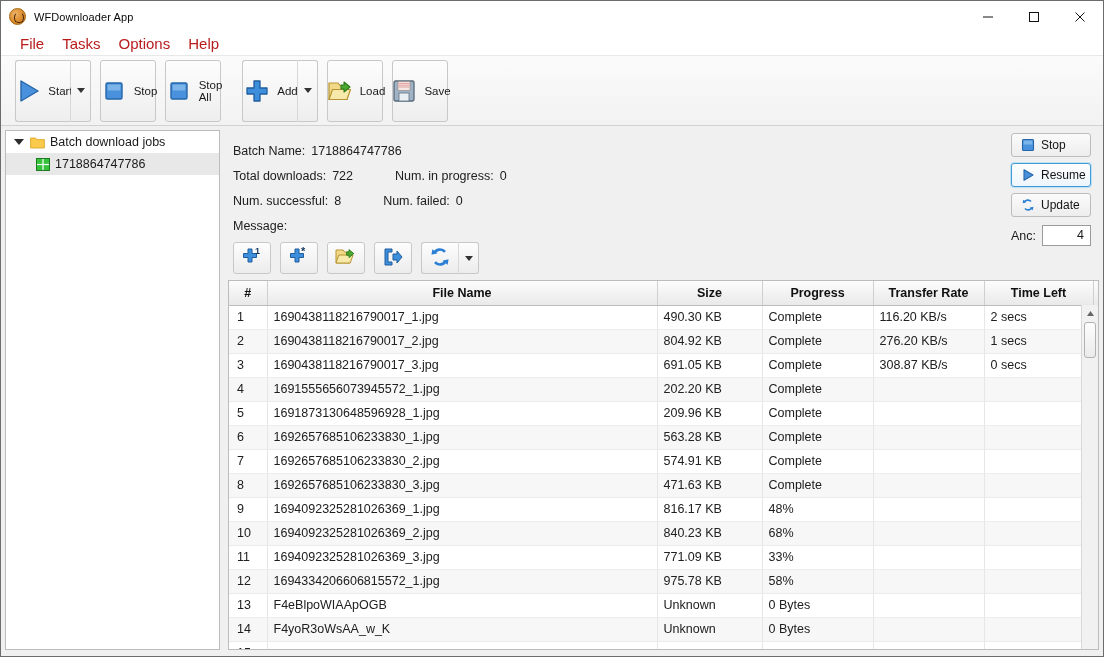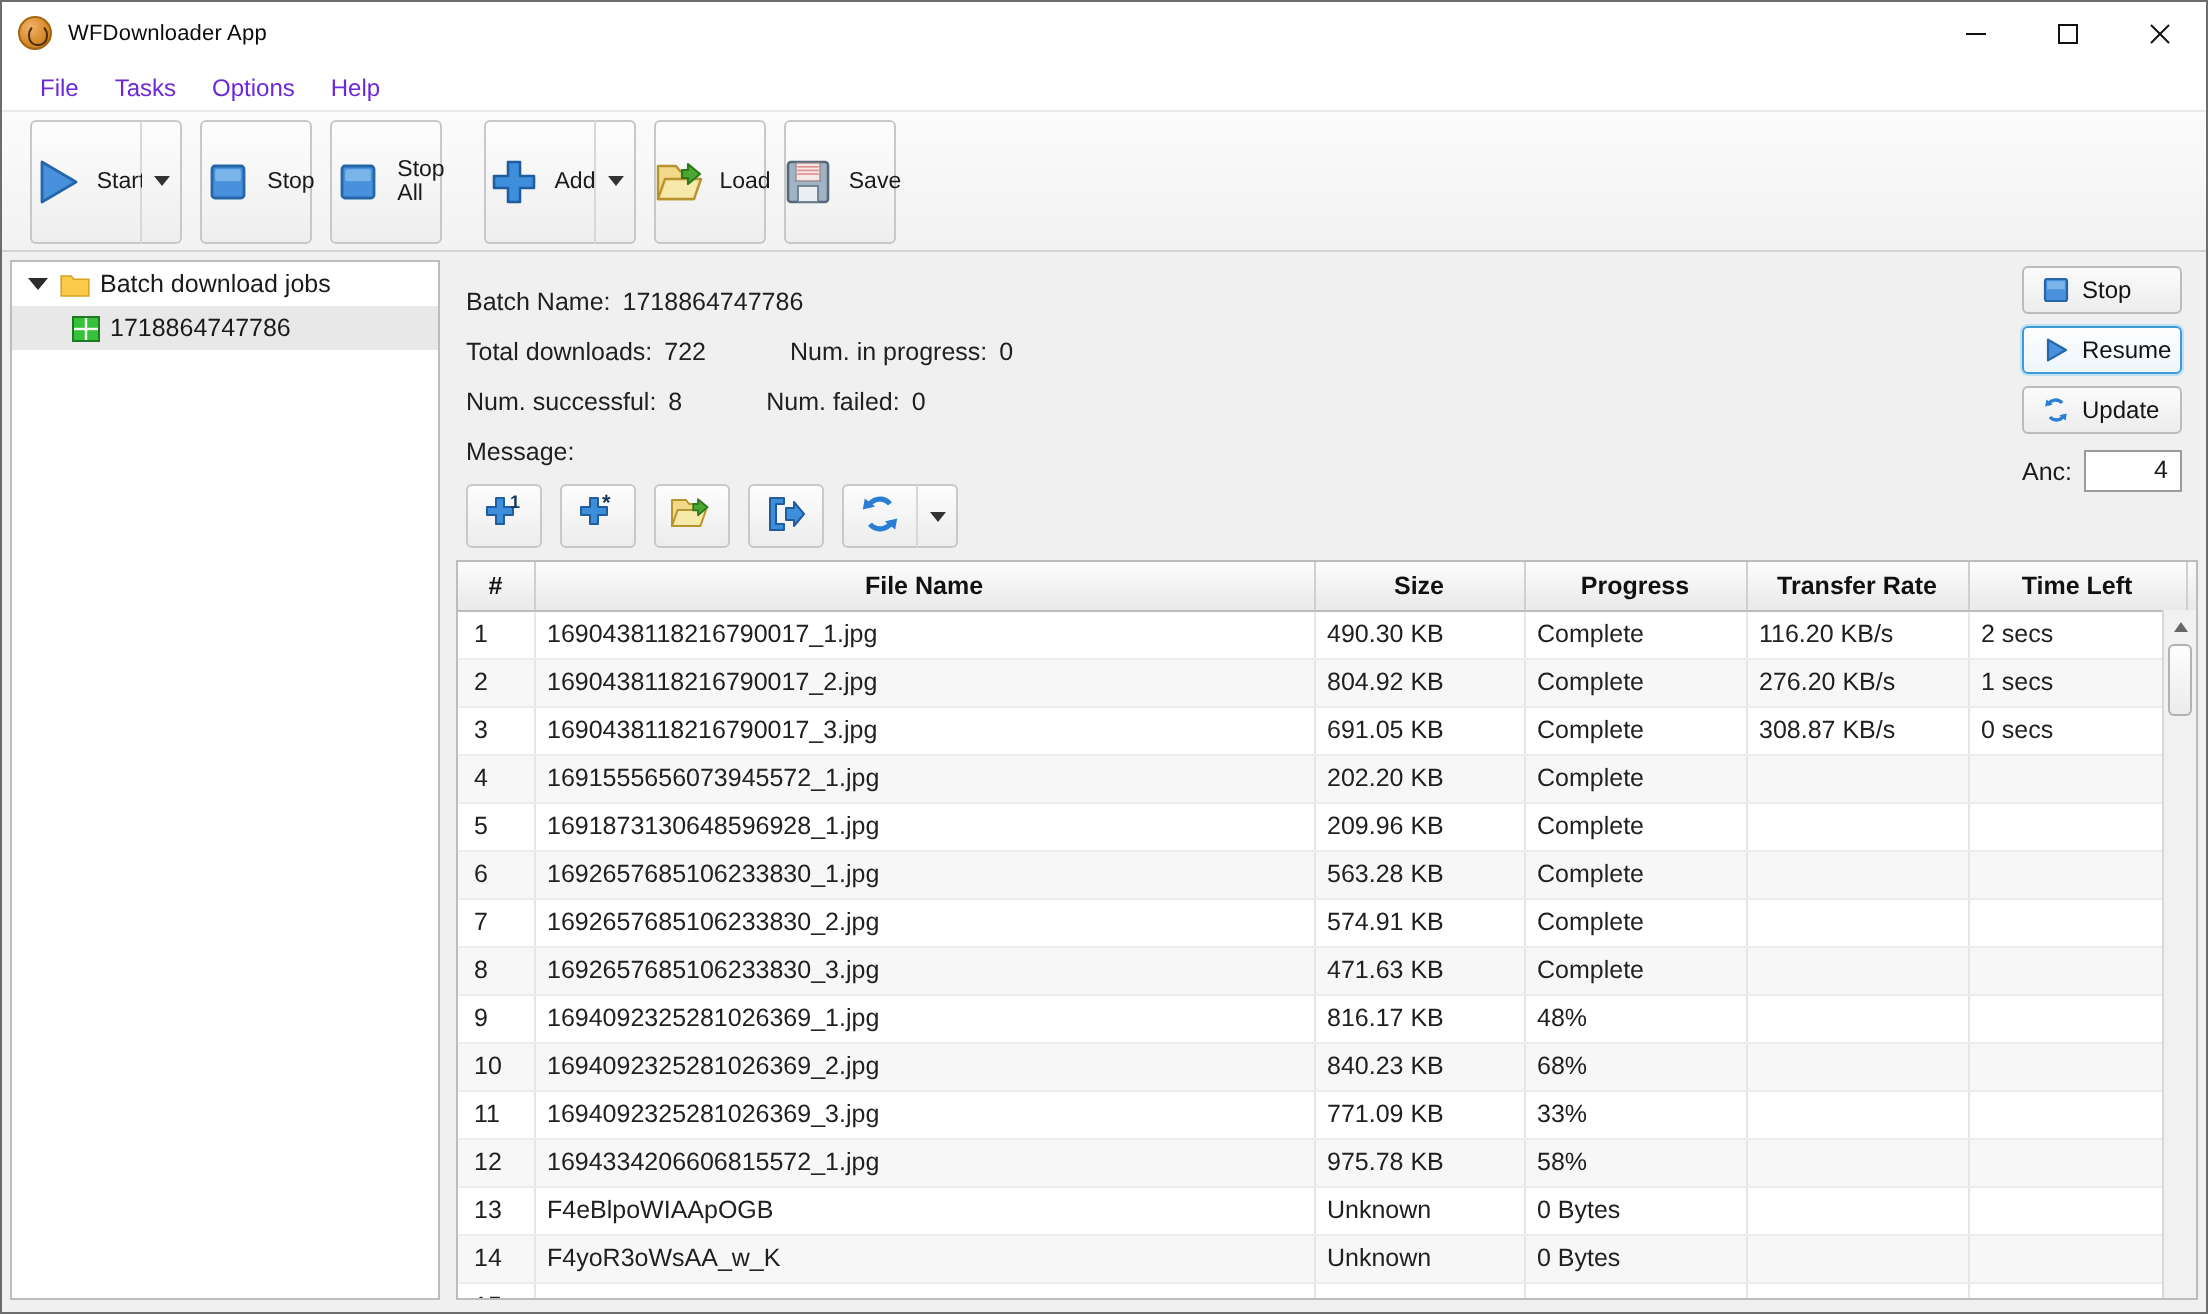--- a/index.html
+++ b/index.html
@@ -24,21 +24,21 @@
               border:1.6px solid #4a2a08; border-radius:50% 50% 45% 45%; border-top-color:transparent; }
   .title-text { margin-left:8px; font-size:11px; color:#0a0a0a; letter-spacing:.1px; }
   .winbtns { margin-left:auto; display:flex; height:31px; }
   .winbtn { width:46px; height:31px; display:flex; align-items:center; justify-content:center;
             font-size:12px; color:#111; }
   .winbtn svg { display:block; }
 
   
   .menubar { height:24px; background:#ffffff; display:flex; align-items:center;
              padding-left:10px; flex:0 0 auto; border-bottom:1px solid #e8e8e8; }
-  .menuitem { padding:3px 9px; font-size:12px; color:#6d28d9; }
+  .menuitem { padding:3px 9px; font-size:15px; color:#b91c1c; }
 
   
   .toolbar { height:70px; background:linear-gradient(#fbfbfb,#f2f2f2);
              border-bottom:1px solid #d2d2d2; display:flex; align-items:center;
              padding-left:14px; gap:9px; flex:0 0 auto; }
   .tgroup { display:flex; align-items:stretch; }
   .tbtn { width:56px; height:62px; border:1px solid #c8c8c8; border-radius:3px;
           background:linear-gradient(#fdfdfd,#eeeeee);
           display:flex; flex-direction:row; align-items:center; justify-content:center; gap:5px; }
   .tbtn .tlabel { font-size:11.5px; color:#1a1a1a; }

